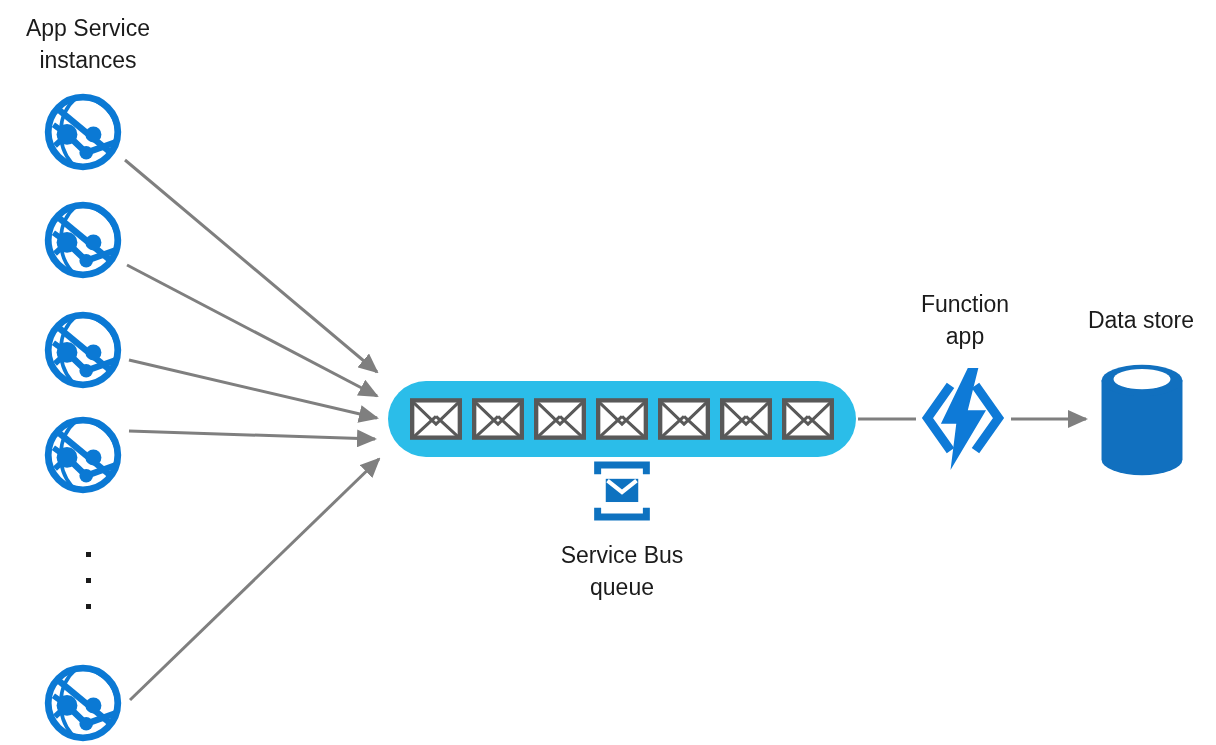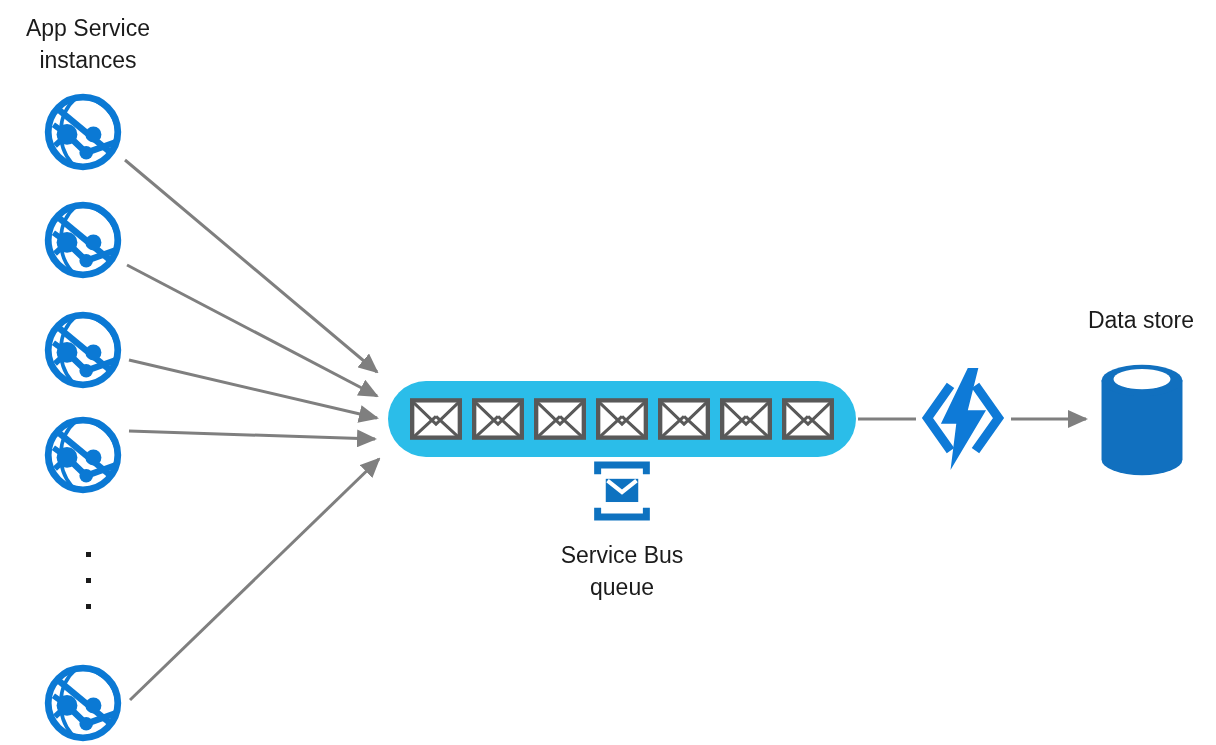--- a/index.html
+++ b/index.html
@@ -98,20 +98,22 @@
     <line class="conn" x1="129" y1="431" x2="375" y2="439" marker-end="url(#arrow)"></line>
     <line class="conn" x1="130" y1="700" x2="379" y2="459" marker-end="url(#arrow)"></line>
     <line class="conn" x1="858" y1="419" x2="916" y2="419"></line>
     <line class="conn" x1="1011" y1="419" x2="1086" y2="419" marker-end="url(#arrow)"></line>
   </svg>
 
   <div class="label label-app-service">App Service
 instances</div>
   <div class="label label-service-bus">Service Bus
 queue</div>
+  <div class="label label-function">Function
+app</div>
   <div class="label label-data-store">Data store</div>
 
   <div class="globe globe-1">
       <svg viewBox="0 0 100 100">
         <use href="#appservice-globe"></use>
       </svg>
     </div>
   <div class="globe globe-2">
       <svg viewBox="0 0 100 100">
         <use href="#appservice-globe"></use>

